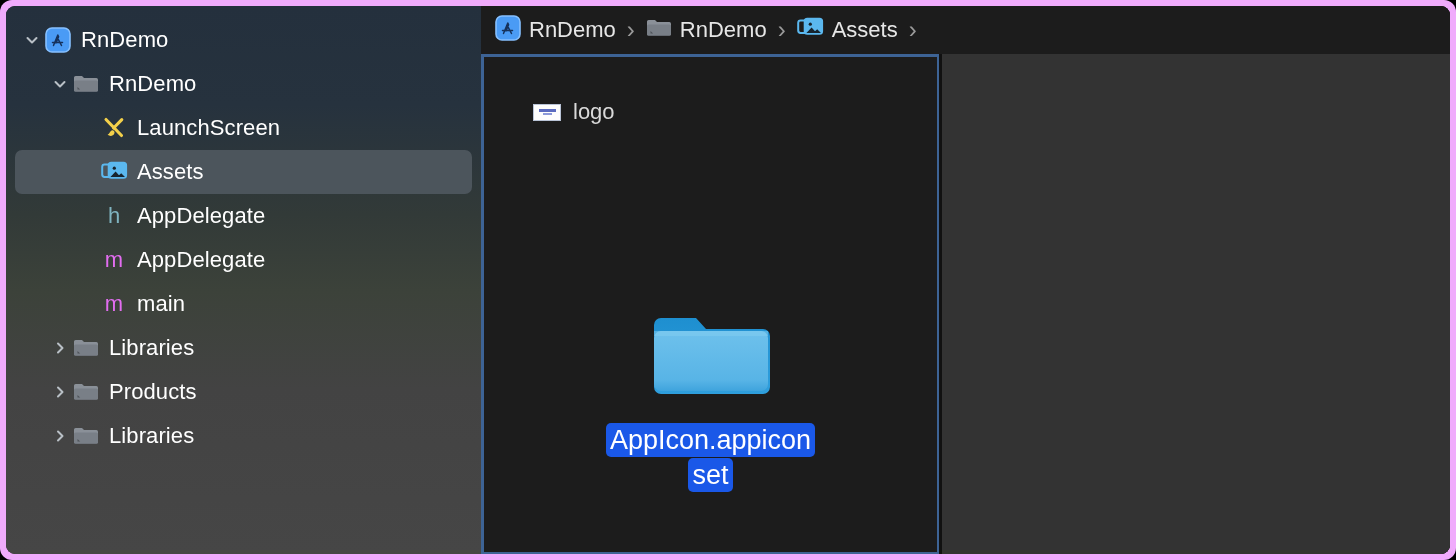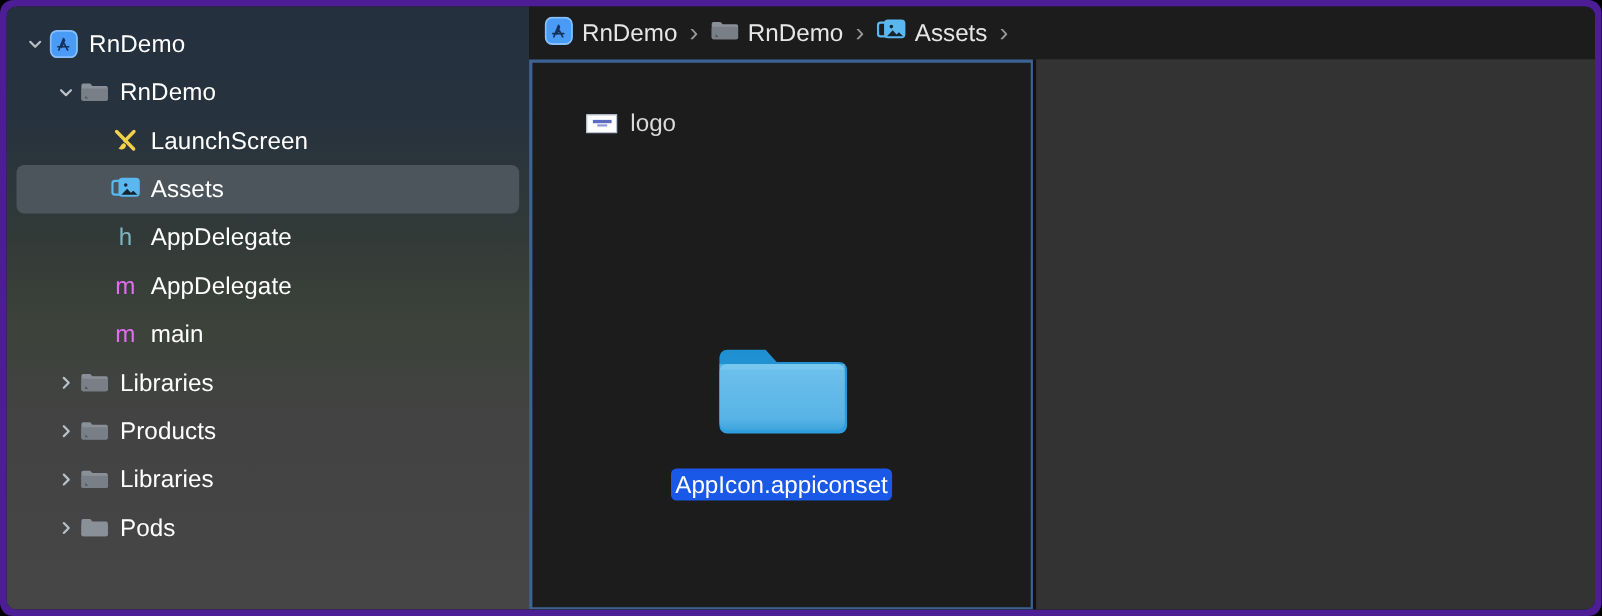--- a/index.html
+++ b/index.html
@@ -10,21 +10,21 @@
     overflow: hidden;
     background: #000;
     font-family: "Liberation Sans", sans-serif;
   }
 
   
   .window {
     position: absolute;
     left: 0; top: 0;
     width: 1456px; height: 560px;
-    background: #4c1d95;
+    background: #f0abfc;
     border-radius: 12px;
     overflow: hidden;
   }
   .window-inner {
     position: absolute;
     left: 6px; top: 6px;
     width: 1444px; height: 548px;
     border-radius: 9px;
     overflow: hidden;
     background: #1e1e1e;
@@ -207,21 +207,21 @@
   }
   .folder-icon-big {
     position: relative;
     width: 118px;
     height: 94px;
   }
   .folder-label {
     margin-top: 14px;
     width: 214px;
     text-align: center;
-    font-size: 22px;
+    font-size: 27px;
     line-height: 35px;
     color: #ffffff;
     word-break: break-all;
   }
   .folder-label span {
     background: #1a58e8;
     border-radius: 5px;
     padding: 2px 4px;
     box-decoration-break: clone;
     -webkit-box-decoration-break: clone;
@@ -357,34 +357,20 @@
         <span class="row-icon">
           <svg width="26" height="22" viewBox="0 0 26 22">
             <path d="M1 4.5 a1.6 1.6 0 0 1 1.6-1.6 H9 l2 2.2 h12.4 a1.6 1.6 0 0 1 1.6 1.6 V17 a1.6 1.6 0 0 1-1.6 1.6 H2.6 A1.6 1.6 0 0 1 1 17 Z" fill="#8a9098"></path>
             <rect x="1" y="7.4" width="24" height="11.2" rx="1.6" fill="#797f87"></rect>
             <path d="M4.5 14 L7.2 16.6 H4.5 Z" fill="#4e5359"></path>
           </svg>
         </span>
         <span class="row-label">Libraries</span>
       </div>
 
-      <div class="row lvl1">
-        <span class="twisty">
-          <svg width="16" height="16" viewBox="0 0 16 16">
-              <path d="M6 3.5 L10.5 8 L6 12.5" fill="none" stroke="#b9c0c6" stroke-width="2" stroke-linecap="round" stroke-linejoin="round"></path>
-            </svg>
-        </span>
-        <span class="row-icon">
-          <svg width="26" height="22" viewBox="0 0 26 22">
-            <path d="M1 4.5 a1.6 1.6 0 0 1 1.6-1.6 H9 l2 2.2 h12.4 a1.6 1.6 0 0 1 1.6 1.6 V17 a1.6 1.6 0 0 1-1.6 1.6 H2.6 A1.6 1.6 0 0 1 1 17 Z" fill="#8a9098"></path>
-            <rect x="1" y="7.4" width="24" height="11.2" rx="1.6" fill="#8a9098"></rect>
-          </svg>
-        </span>
-        <span class="row-label">Pods</span>
-      </div>
 
     </div>
 
     <div class="right-area">
 
       <div class="breadcrumb">
 
         <div class="crumb">
           <span>
             <svg width="26" height="26" viewBox="0 0 26 26">

